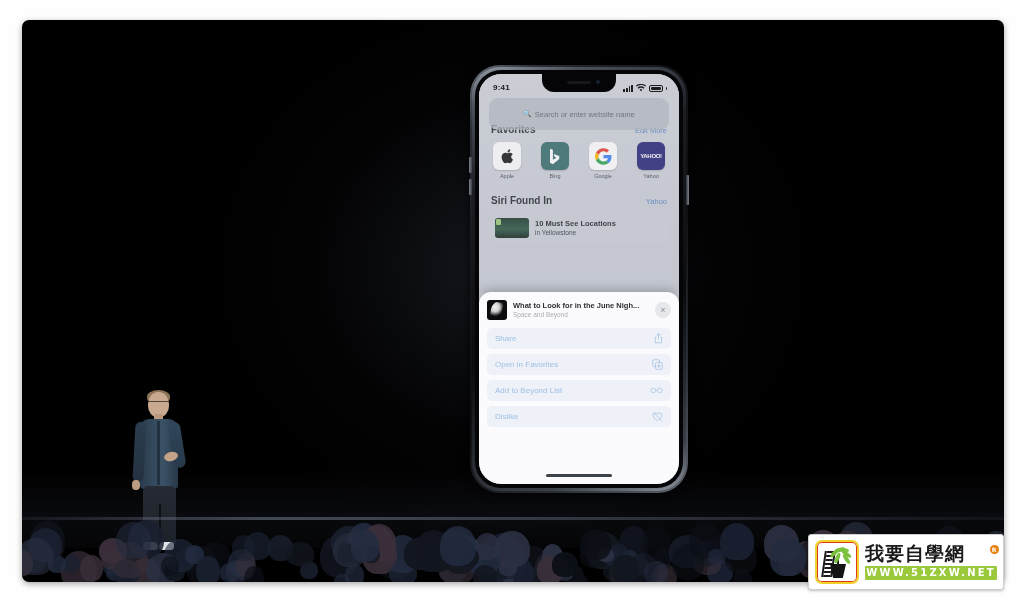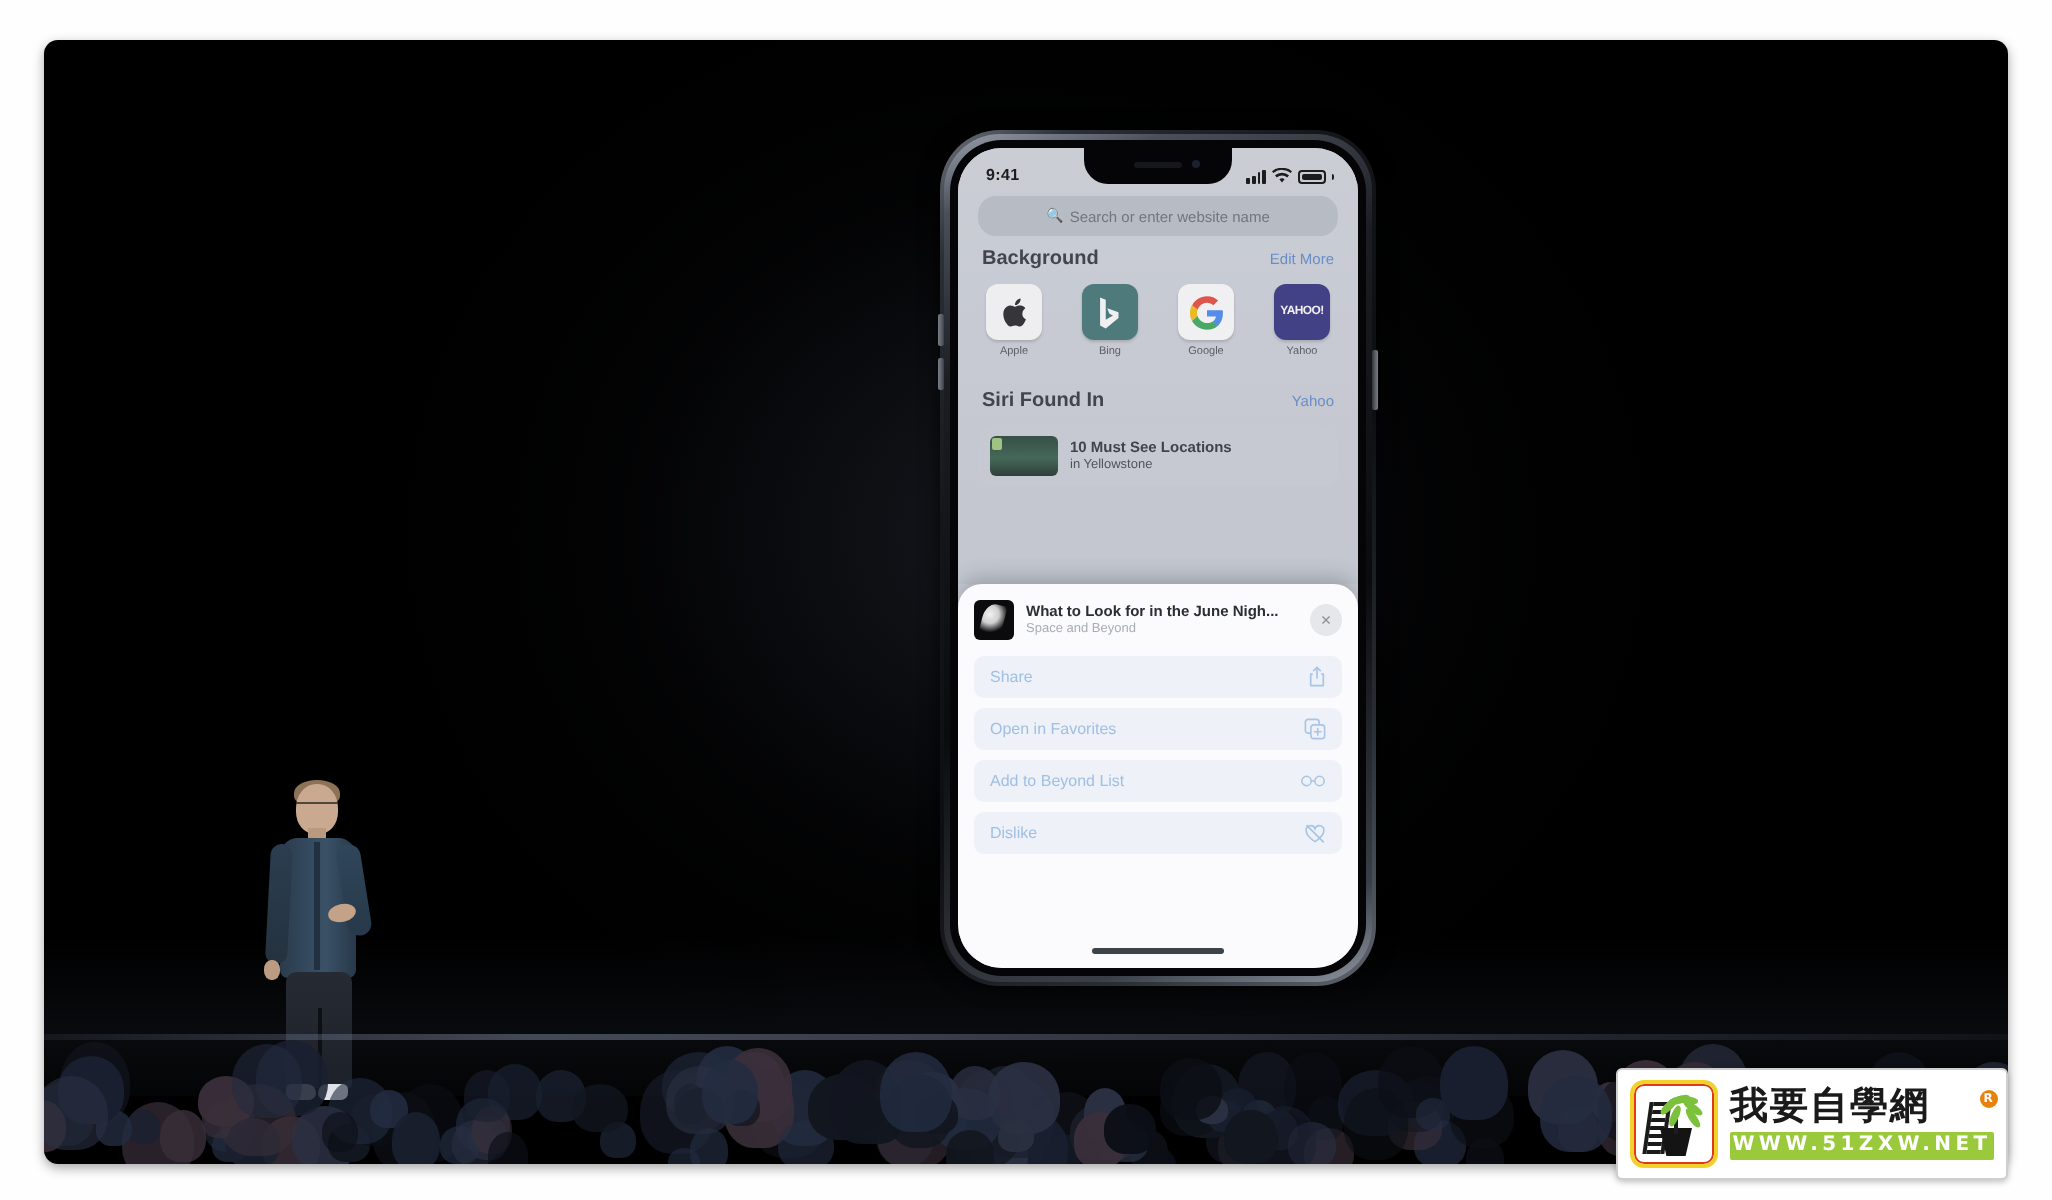--- a/index.html
+++ b/index.html
@@ -206,21 +206,21 @@
     position:relative;
   }
   .batt::after{
     content:""; position:absolute; left:1px; top:1px; bottom:1px; right:1px;
     background:#1c1c1e; border-radius:1px;
   }
   .batt-tip{ width:1.3px; height:3px; background:#1c1c1e; border-radius:0 1px 1px 0; }
 
   .searchbar{
     position:absolute; left:10px; right:10px; top:24px;
-    height:20px; border-radius:9px;
+    height:32px; border-radius:9px;
     background:rgba(176,180,189,.72);
     display:flex; align-items:center; justify-content:center;
     gap:3px;
     font-size:7.5px; color:#72767f;
   }
   .search-glyph{ font-size:7px; color:#7a7e87; }
 
   .sp-body{ position:absolute; left:0; right:0; top:50px; bottom:0; }
   .sec-head{
     display:flex; align-items:baseline; justify-content:space-between;
@@ -422,21 +422,21 @@
       <div class="vol-btn" style="top:92px;height:16px;"></div>
       <div class="vol-btn" style="top:114px;height:16px;"></div>
       <div class="side-btn" style="top:110px;height:30px;"></div>
 
       <div class="phone-screen">
 
         <div class="sp-bg">
 
           <div class="sp-body">
             <div class="sec-head">
-              <span class="sec-title">Background</span>
+              <span class="sec-title">Favorites</span>
               <span class="sec-link">Edit More</span>
             </div>
 
             <div class="fav-row">
               <div class="fav">
                 <div class="fav-tile tile-apple">
                   <svg width="15" height="17" viewBox="0 0 24 28" aria-hidden="true">
                     <path fill="#1d1d1f" d="M18.1 14.6c0-3 2.4-4.4 2.5-4.5-1.4-2-3.5-2.3-4.2-2.3-1.8-.2-3.5 1-4.4 1-.9 0-2.3-1-3.8-1C6.3 7.8 4.4 9 3.3 11c-2 3.4-.5 8.5 1.4 11.3 1 1.4 2.1 2.9 3.6 2.9 1.5-.1 2-.9 3.8-.9s2.2.9 3.8.9c1.6 0 2.6-1.4 3.5-2.8 1.1-1.6 1.6-3.2 1.6-3.3-.1 0-3-1.2-3-4.5z"></path>
                     <path fill="#1d1d1f" d="M15.4 5.8c.8-1 1.3-2.3 1.2-3.7-1.2.1-2.6.8-3.4 1.8-.7.9-1.4 2.3-1.2 3.6 1.3.1 2.6-.7 3.4-1.7z"></path>
                   </svg>

